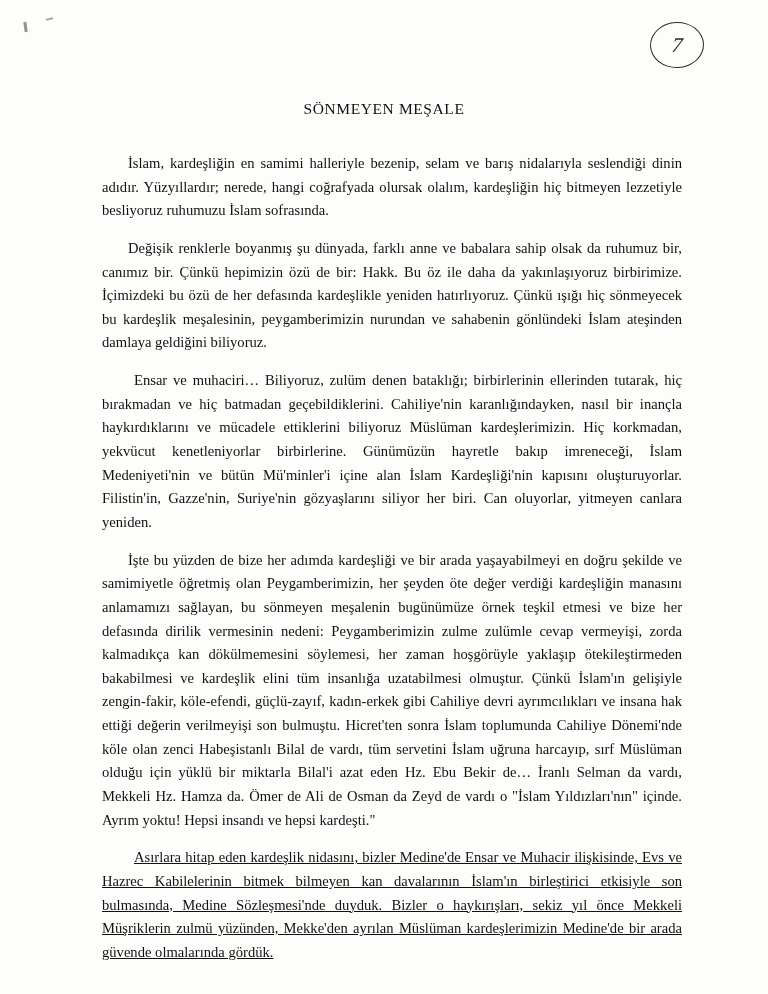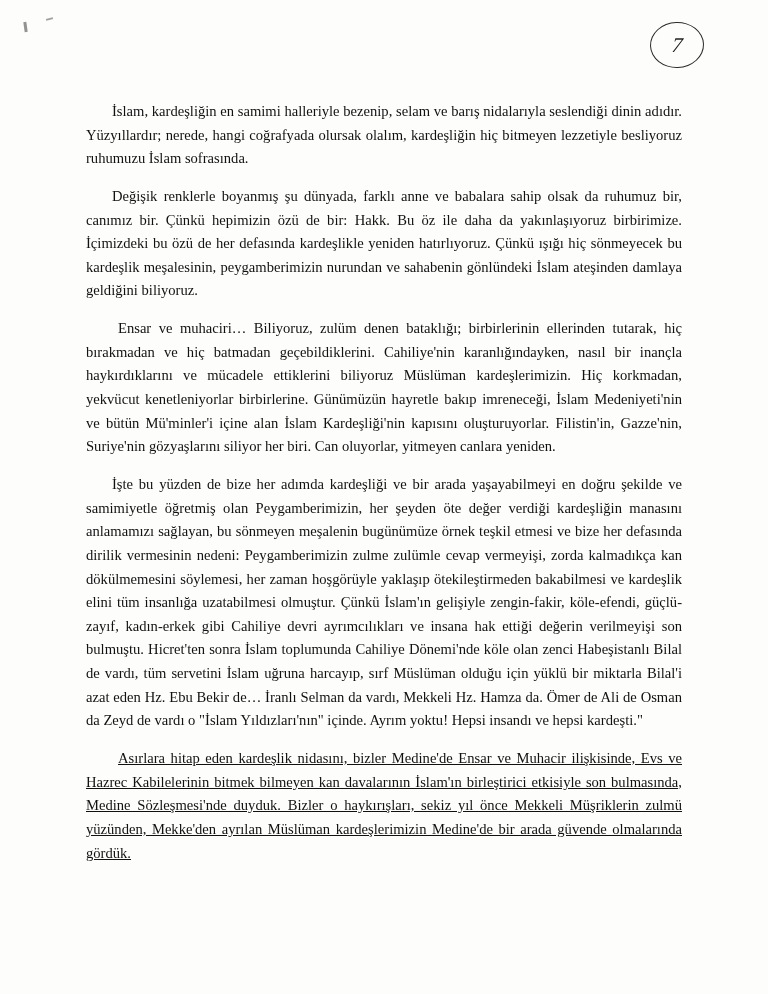--- a/index.html
+++ b/index.html
@@ -66,21 +66,21 @@
   }
   .doc-title {
     text-align: center;
     font-size: 15.5px;
     letter-spacing: 0.6px;
     margin: 0 0 34px 0;
     font-weight: normal;
     font-family: "Liberation Serif", serif;
   }
   p.para {
-    margin: 0 0 14px 0;
+    margin: 0 0 14px 16px;
     text-align: justify;
     text-justify: inter-word;
     font-size: 14.6px;
     line-height: 1.62;
     text-indent: 26px;
     hyphens: none;
   }
   p.para.indent-wide {
     text-indent: 32px;
   }
@@ -95,20 +95,21 @@
 <div class="page">
 
   <div class="scan-mark-1"></div>
   <div class="scan-mark-2"></div>
 
   <div class="page-number">
     <span>7</span>
   </div>
 
   <div class="content">
+    <h1 class="doc-title">SÖNMEYEN MEŞALE</h1>
 
     <p class="para">İslam, kardeşliğin en samimi halleriyle bezenip, selam ve barış nidalarıyla seslendiği dinin adıdır. Yüzyıllardır; nerede, hangi coğrafyada olursak olalım, kardeşliğin hiç bitmeyen lezzetiyle besliyoruz ruhumuzu İslam sofrasında.</p>
     <p class="para">Değişik renklerle boyanmış şu dünyada, farklı anne ve babalara sahip olsak da ruhumuz bir, canımız bir. Çünkü hepimizin özü de bir: Hakk.  Bu öz ile daha da yakınlaşıyoruz birbirimize. İçimizdeki bu özü de her defasında kardeşlikle yeniden hatırlıyoruz. Çünkü ışığı hiç sönmeyecek bu kardeşlik meşalesinin, peygamberimizin nurundan ve sahabenin gönlündeki İslam ateşinden damlaya geldiğini biliyoruz.</p>
     <p class="para indent-wide">Ensar ve muhaciri… Biliyoruz, zulüm denen bataklığı; birbirlerinin ellerinden tutarak, hiç bırakmadan ve hiç batmadan geçebildiklerini. Cahiliye'nin karanlığındayken, nasıl bir inançla haykırdıklarını ve mücadele ettiklerini biliyoruz Müslüman kardeşlerimizin. Hiç korkmadan, yekvücut kenetleniyorlar birbirlerine. Günümüzün hayretle bakıp imreneceği, İslam Medeniyeti'nin ve bütün Mü'minler'i içine alan İslam Kardeşliği'nin kapısını oluşturuyorlar. Filistin'in, Gazze'nin, Suriye'nin gözyaşlarını siliyor her biri. Can oluyorlar, yitmeyen canlara yeniden.</p>
     <p class="para">İşte bu yüzden de bize her adımda kardeşliği ve bir arada yaşayabilmeyi en doğru şekilde ve samimiyetle öğretmiş olan Peygamberimizin, her şeyden öte değer verdiği kardeşliğin manasını anlamamızı sağlayan, bu sönmeyen meşalenin bugünümüze örnek teşkil etmesi ve bize her defasında dirilik vermesinin nedeni: Peygamberimizin zulme zulümle cevap vermeyişi, zorda kalmadıkça kan dökülmemesini söylemesi, her zaman hoşgörüyle yaklaşıp ötekileştirmeden bakabilmesi ve kardeşlik elini tüm insanlığa uzatabilmesi olmuştur. Çünkü İslam'ın gelişiyle zengin-fakir, köle-efendi, güçlü-zayıf, kadın-erkek gibi Cahiliye devri ayrımcılıkları ve insana hak ettiği değerin verilmeyişi son bulmuştu. Hicret'ten sonra İslam toplumunda Cahiliye Dönemi'nde köle olan zenci Habeşistanlı Bilal de vardı, tüm servetini İslam uğruna harcayıp, sırf Müslüman olduğu için yüklü bir miktarla Bilal'i azat eden Hz. Ebu Bekir de… İranlı Selman da vardı, Mekkeli Hz. Hamza da. Ömer de Ali de Osman da Zeyd de vardı o "İslam Yıldızları'nın" içinde. Ayrım yoktu! Hepsi insandı ve hepsi kardeşti."</p>
     <p class="para indent-wide">Asırlara hitap eden kardeşlik nidasını, bizler Medine'de Ensar ve Muhacir ilişkisinde, Evs ve Hazrec Kabilelerinin bitmek bilmeyen kan davalarının İslam'ın birleştirici etkisiyle son bulmasında, Medine Sözleşmesi'nde duyduk. Bizler o haykırışları, sekiz yıl önce Mekkeli Müşriklerin zulmü yüzünden, Mekke'den ayrılan Müslüman kardeşlerimizin Medine'de bir arada güvende olmalarında gördük.</p>
   </div>
 
 </div>
 

